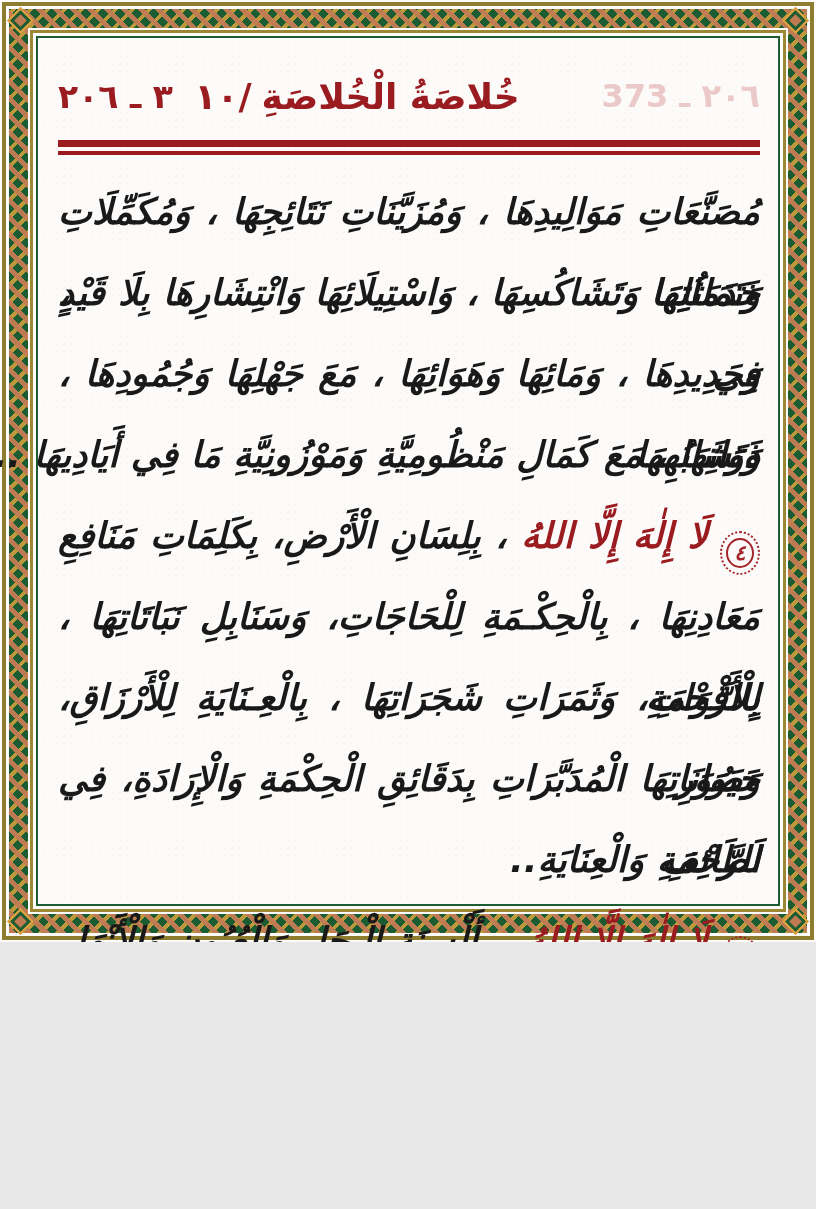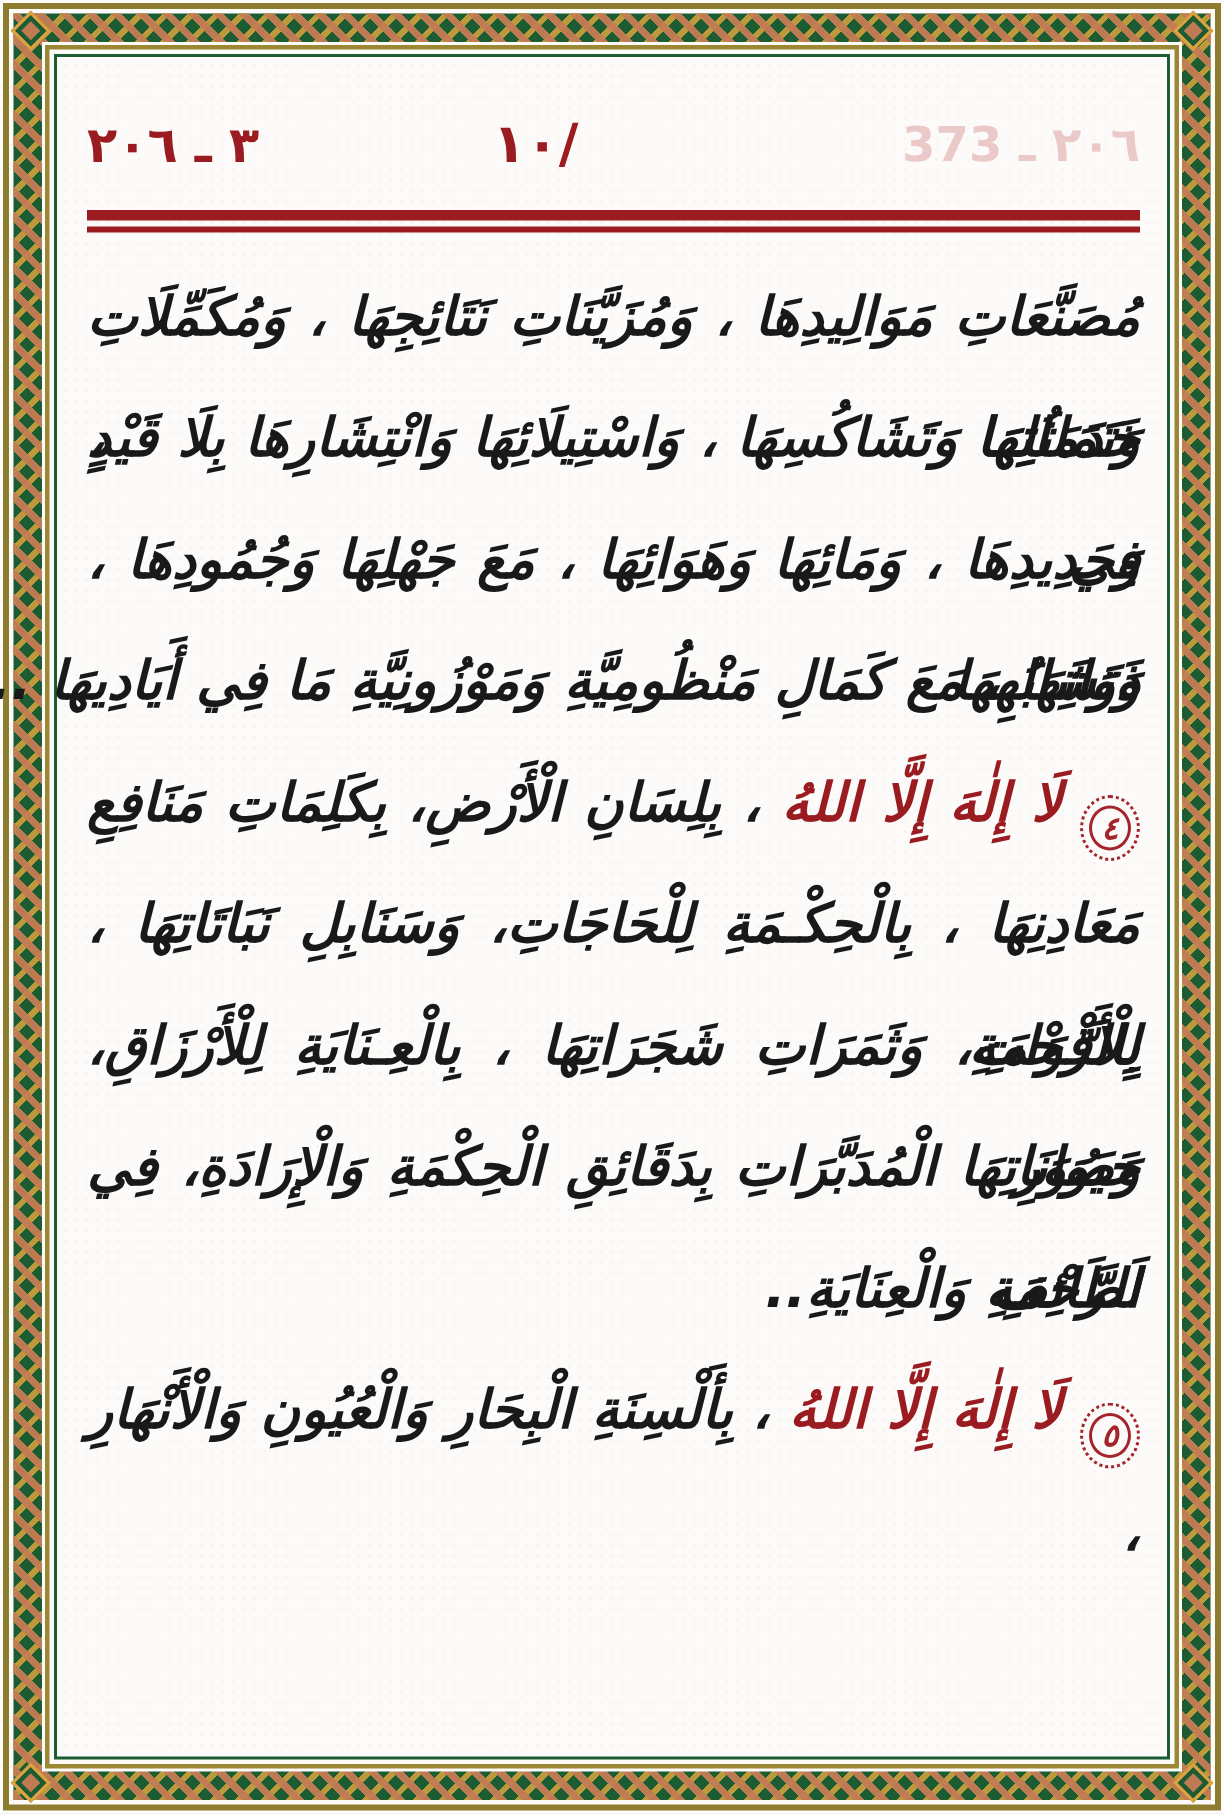--- a/index.html
+++ b/index.html
@@ -1,18 +1,18 @@
 <!DOCTYPE html>
 <html lang="ar"><head>
 <meta charset="utf-8">
 <style>
   html,body{margin:0;padding:0;background:#e8e8e8;}
   .sheet{
     position:relative;
-    width:816px;height:1209px;
+    width:816px;height:942px;
     margin:0 auto;
     background:#fcfbf9;
     font-family:"DejaVu Sans", sans-serif;
     overflow:hidden;
   }
   
   .frame-outer{position:absolute;inset:2px;border:4px solid #8e7c2f;pointer-events:none;}
   .frame-band{
     position:absolute;inset:9px;
     background:
@@ -126,20 +126,21 @@
   <div class="frame-band-hole"></div>
   <div class="frame-gold"></div>
   <div class="frame-green"></div>
 
   <div class="content">
 
     <div class="hdr">
       <span class="page-ref">٢٠٦ ـ ٣</span>
       <span class="hdr-title">
         <span class="title-num">١٠/</span>
+        <span class="title-words">خُلاصَةُ الْخُلاصَةِ</span>
       </span>
       <span class="ghost">373 ـ ٢٠٦</span>
     </div>
 
     <div class="rule">
       <div class="thick"></div>
       <div class="gap"></div>
       <div class="thin"></div>
     </div>
 

